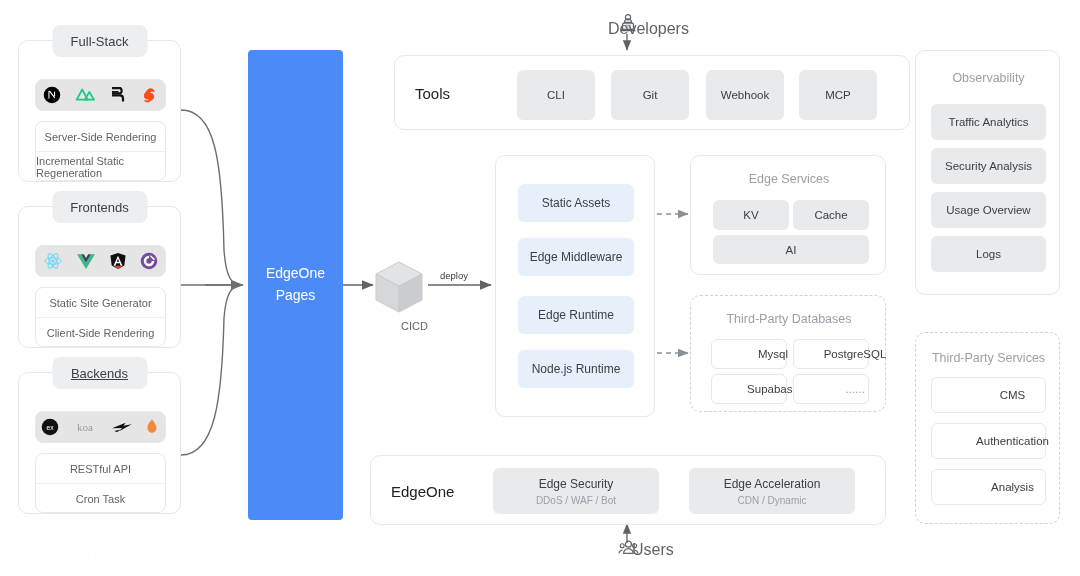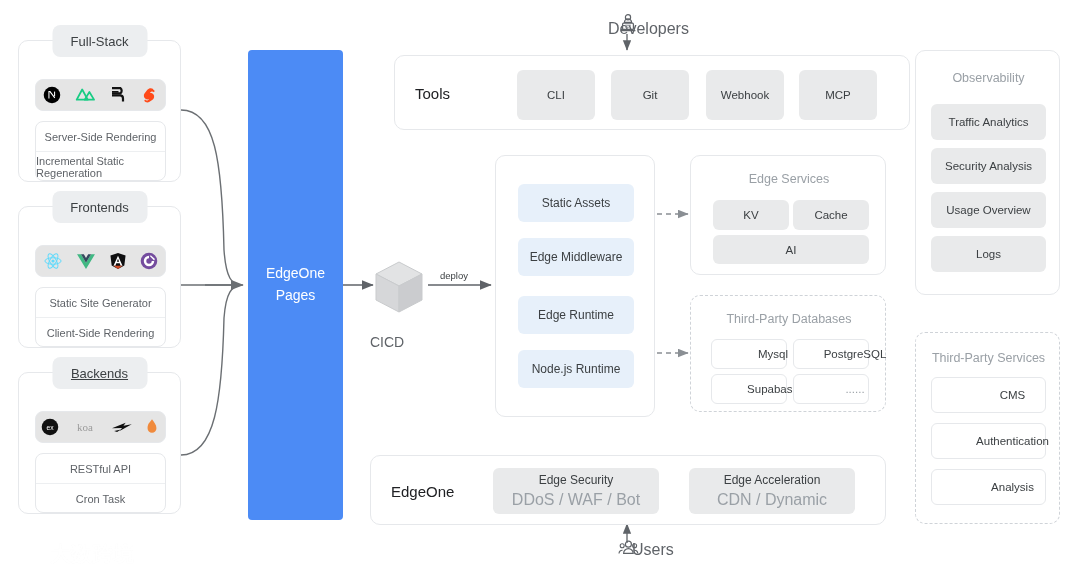--- a/index.html
+++ b/index.html
@@ -62,21 +62,21 @@
 
   
   .chip{
     background:#e9eaeb;
     border-radius:6px;
     display:flex;flex-direction:column;
     align-items:center;justify-content:center;
     font-size:11.5px;color:#3c4043;
     text-align:center;
   }
-  .chip .sub{font-size:16px;color:#9aa0a6;margin-top:4px;}
+  .chip .sub{font-size:10px;color:#9aa0a6;margin-top:4px;}
   .chip.white{
     background:#ffffff;
     border:1px solid #e6e8eb;
     color:#3c4043;
     padding-left:48px;
   }
   .chip.blue{
     background:#e7f0fa;
     color:#3c4043;
     font-size:12px;
@@ -99,21 +99,21 @@
     font-size:15px;color:#202124;
     display:flex;align-items:center;
   }
 
   
   .caption{
     font-size:16px;color:#5f6368;
     display:flex;align-items:center;margin-left:48px;
   }
   .cube-label{
-    font-size:14px;color:#5f6368;text-align:left;margin-top:14px;
+    font-size:11px;color:#5f6368;text-align:right;
   }
   .deploy-label{font-size:9.5px;color:#3c4043;}
 
   svg{display:block;overflow:visible;}
 
   
   .watermark{
     position:absolute;left:10px;bottom:8px;
     opacity:.55;
     display:flex;align-items:center;gap:6px;

